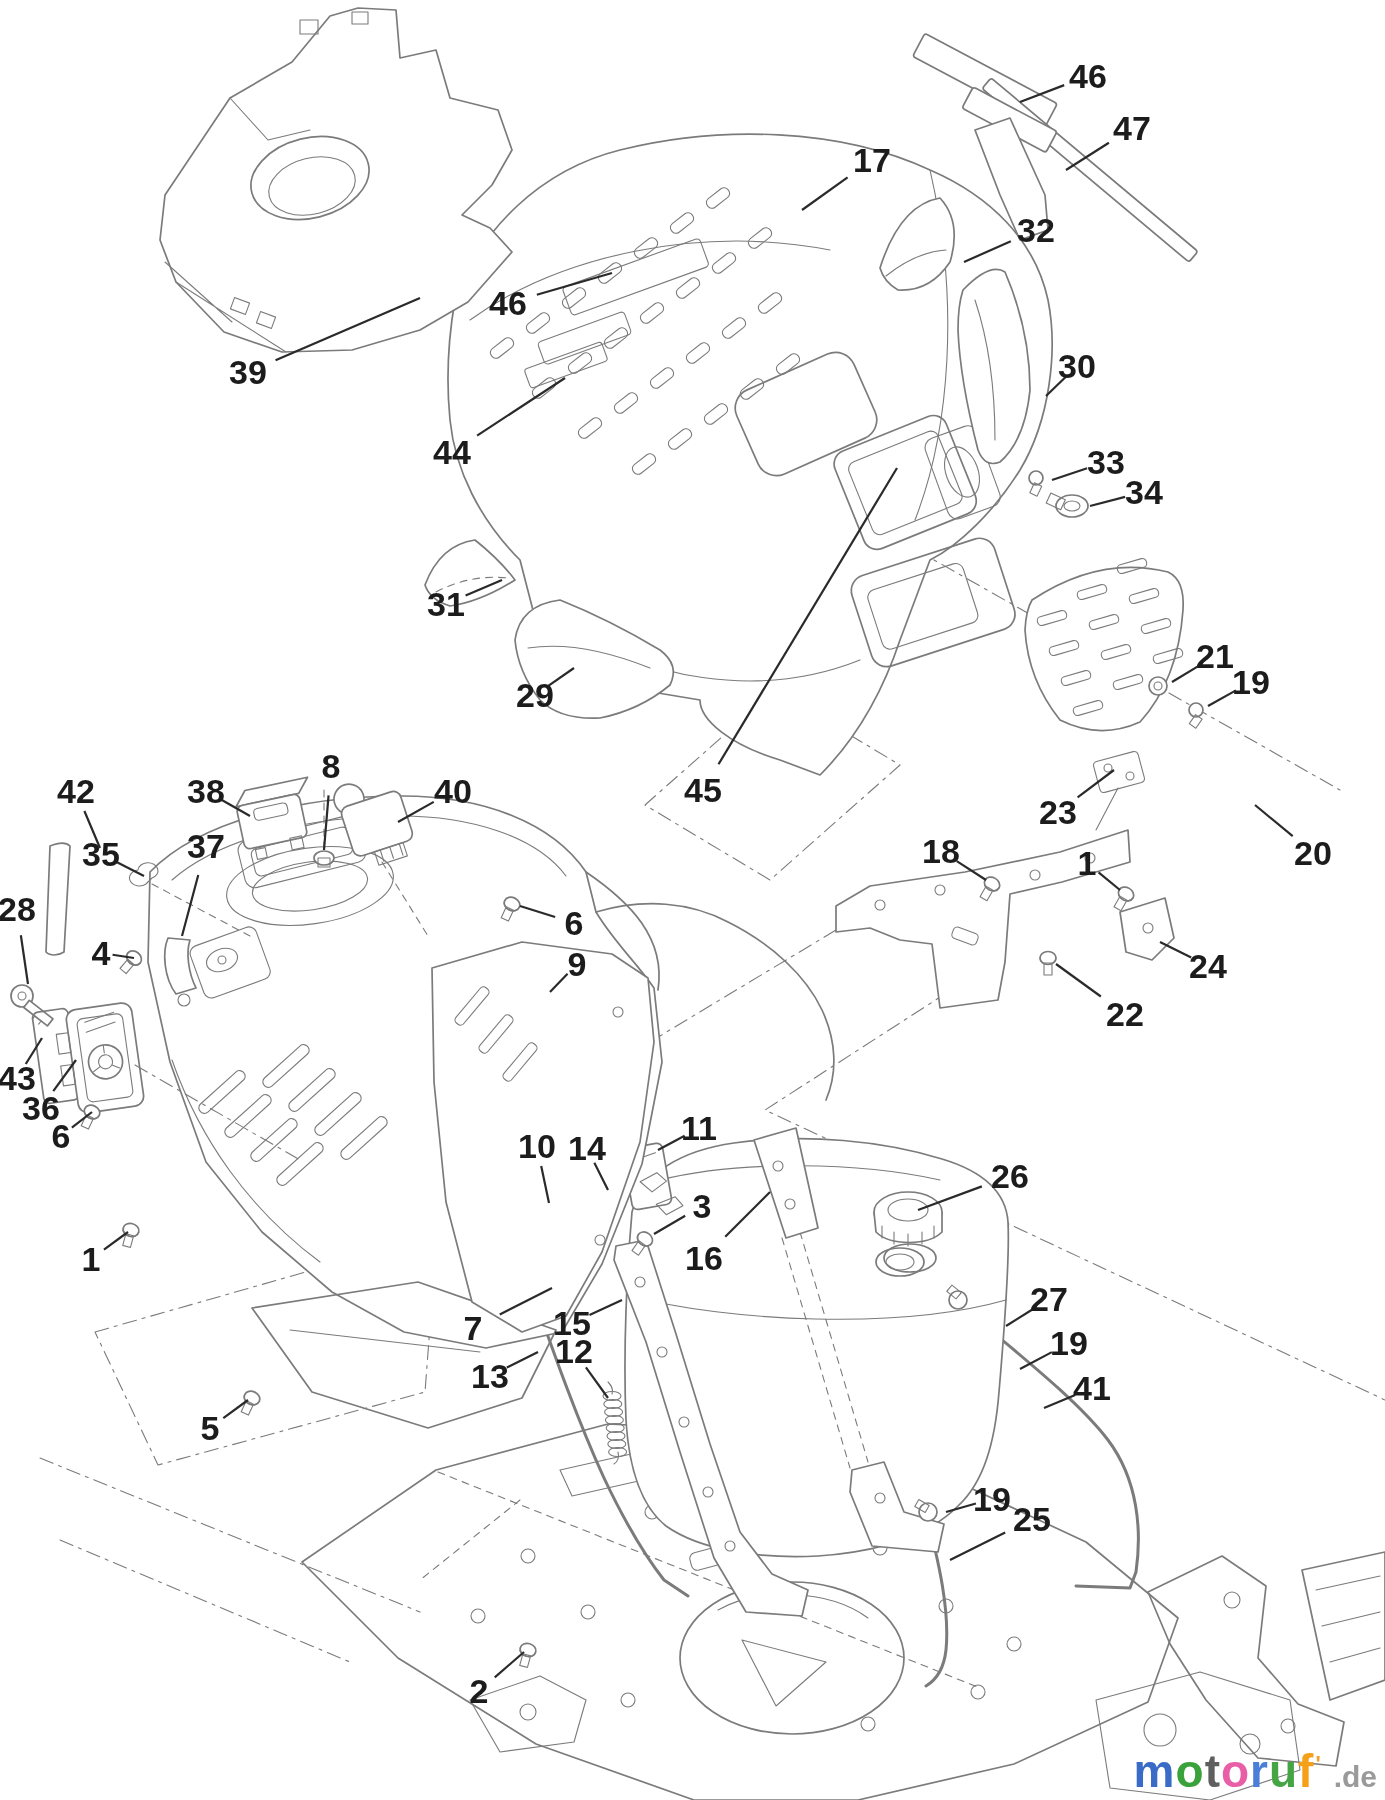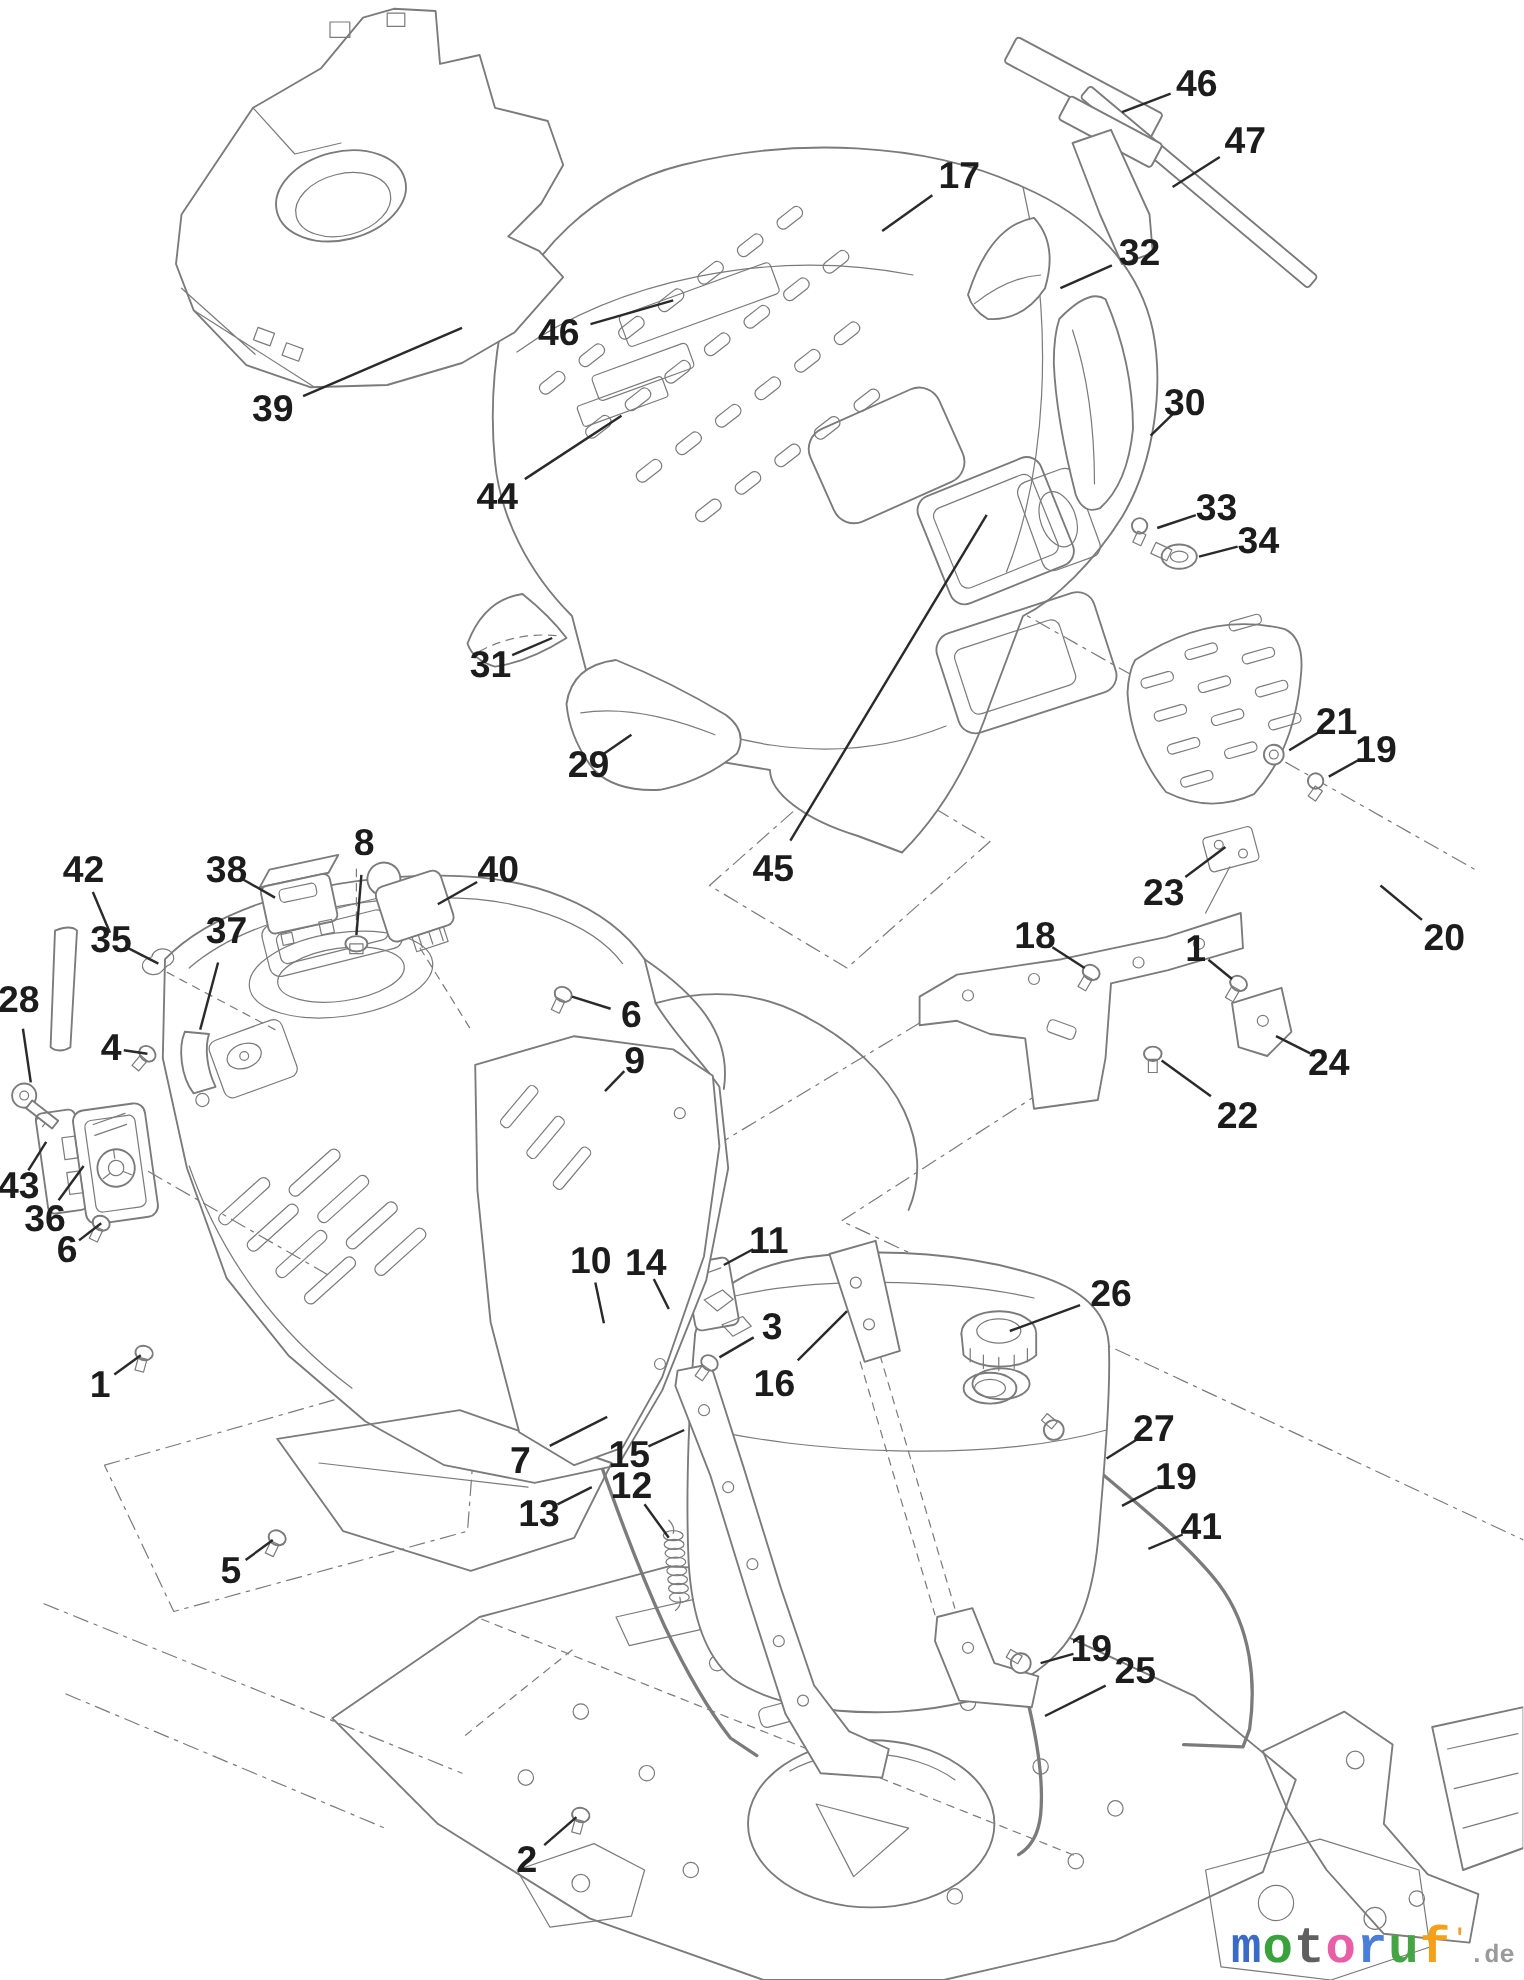--- a/index.html
+++ b/index.html
@@ -7,24 +7,24 @@
   svg{position:absolute;left:0;top:0;}
   .ln{fill:none;stroke:#7b7b7b;stroke-width:1.7;stroke-linejoin:round;stroke-linecap:round;}
   .fw{fill:#ffffff;stroke:#7b7b7b;stroke-width:1.7;stroke-linejoin:round;}
   .thin{stroke-width:1.1;}
   .thick{stroke-width:3;}
   .dd{stroke-dasharray:14 6 3 6;}
   .ds{stroke-dasharray:7 6;}
   .leader{stroke:#2a2a2a;stroke-width:2.2;fill:none;}
   .callout{font:bold 34px "Liberation Sans",sans-serif;fill:#1c1c1c;}
   .logo{position:absolute;right:8px;bottom:2px;display:flex;align-items:baseline;
-        font-family:Liberation Mono, monospace;font-weight:bold;}
+        font-family:Liberation Sans, sans-serif;font-weight:bold;}
   #logo-word span{font-size:46px;letter-spacing:1px;}
   .logo-tick{font-size:22px;position:relative;top:-16px;margin-left:1px;}
-  .logo-de{font-size:23px;margin-left:2px;}
+  .logo-de{font-size:30px;margin-left:13px;}
 </style>
 </head>
 <body>
 
 <div class="stage">
 <svg id="art" width="1385" height="1800" viewBox="0 0 1385 1800">
 
   <g>
     <path class="ln dd thin" d="M740,450 L1340,790"></path>
     <path class="ln dd thin" d="M948,992 L765,1110 L1385,1400"></path>

